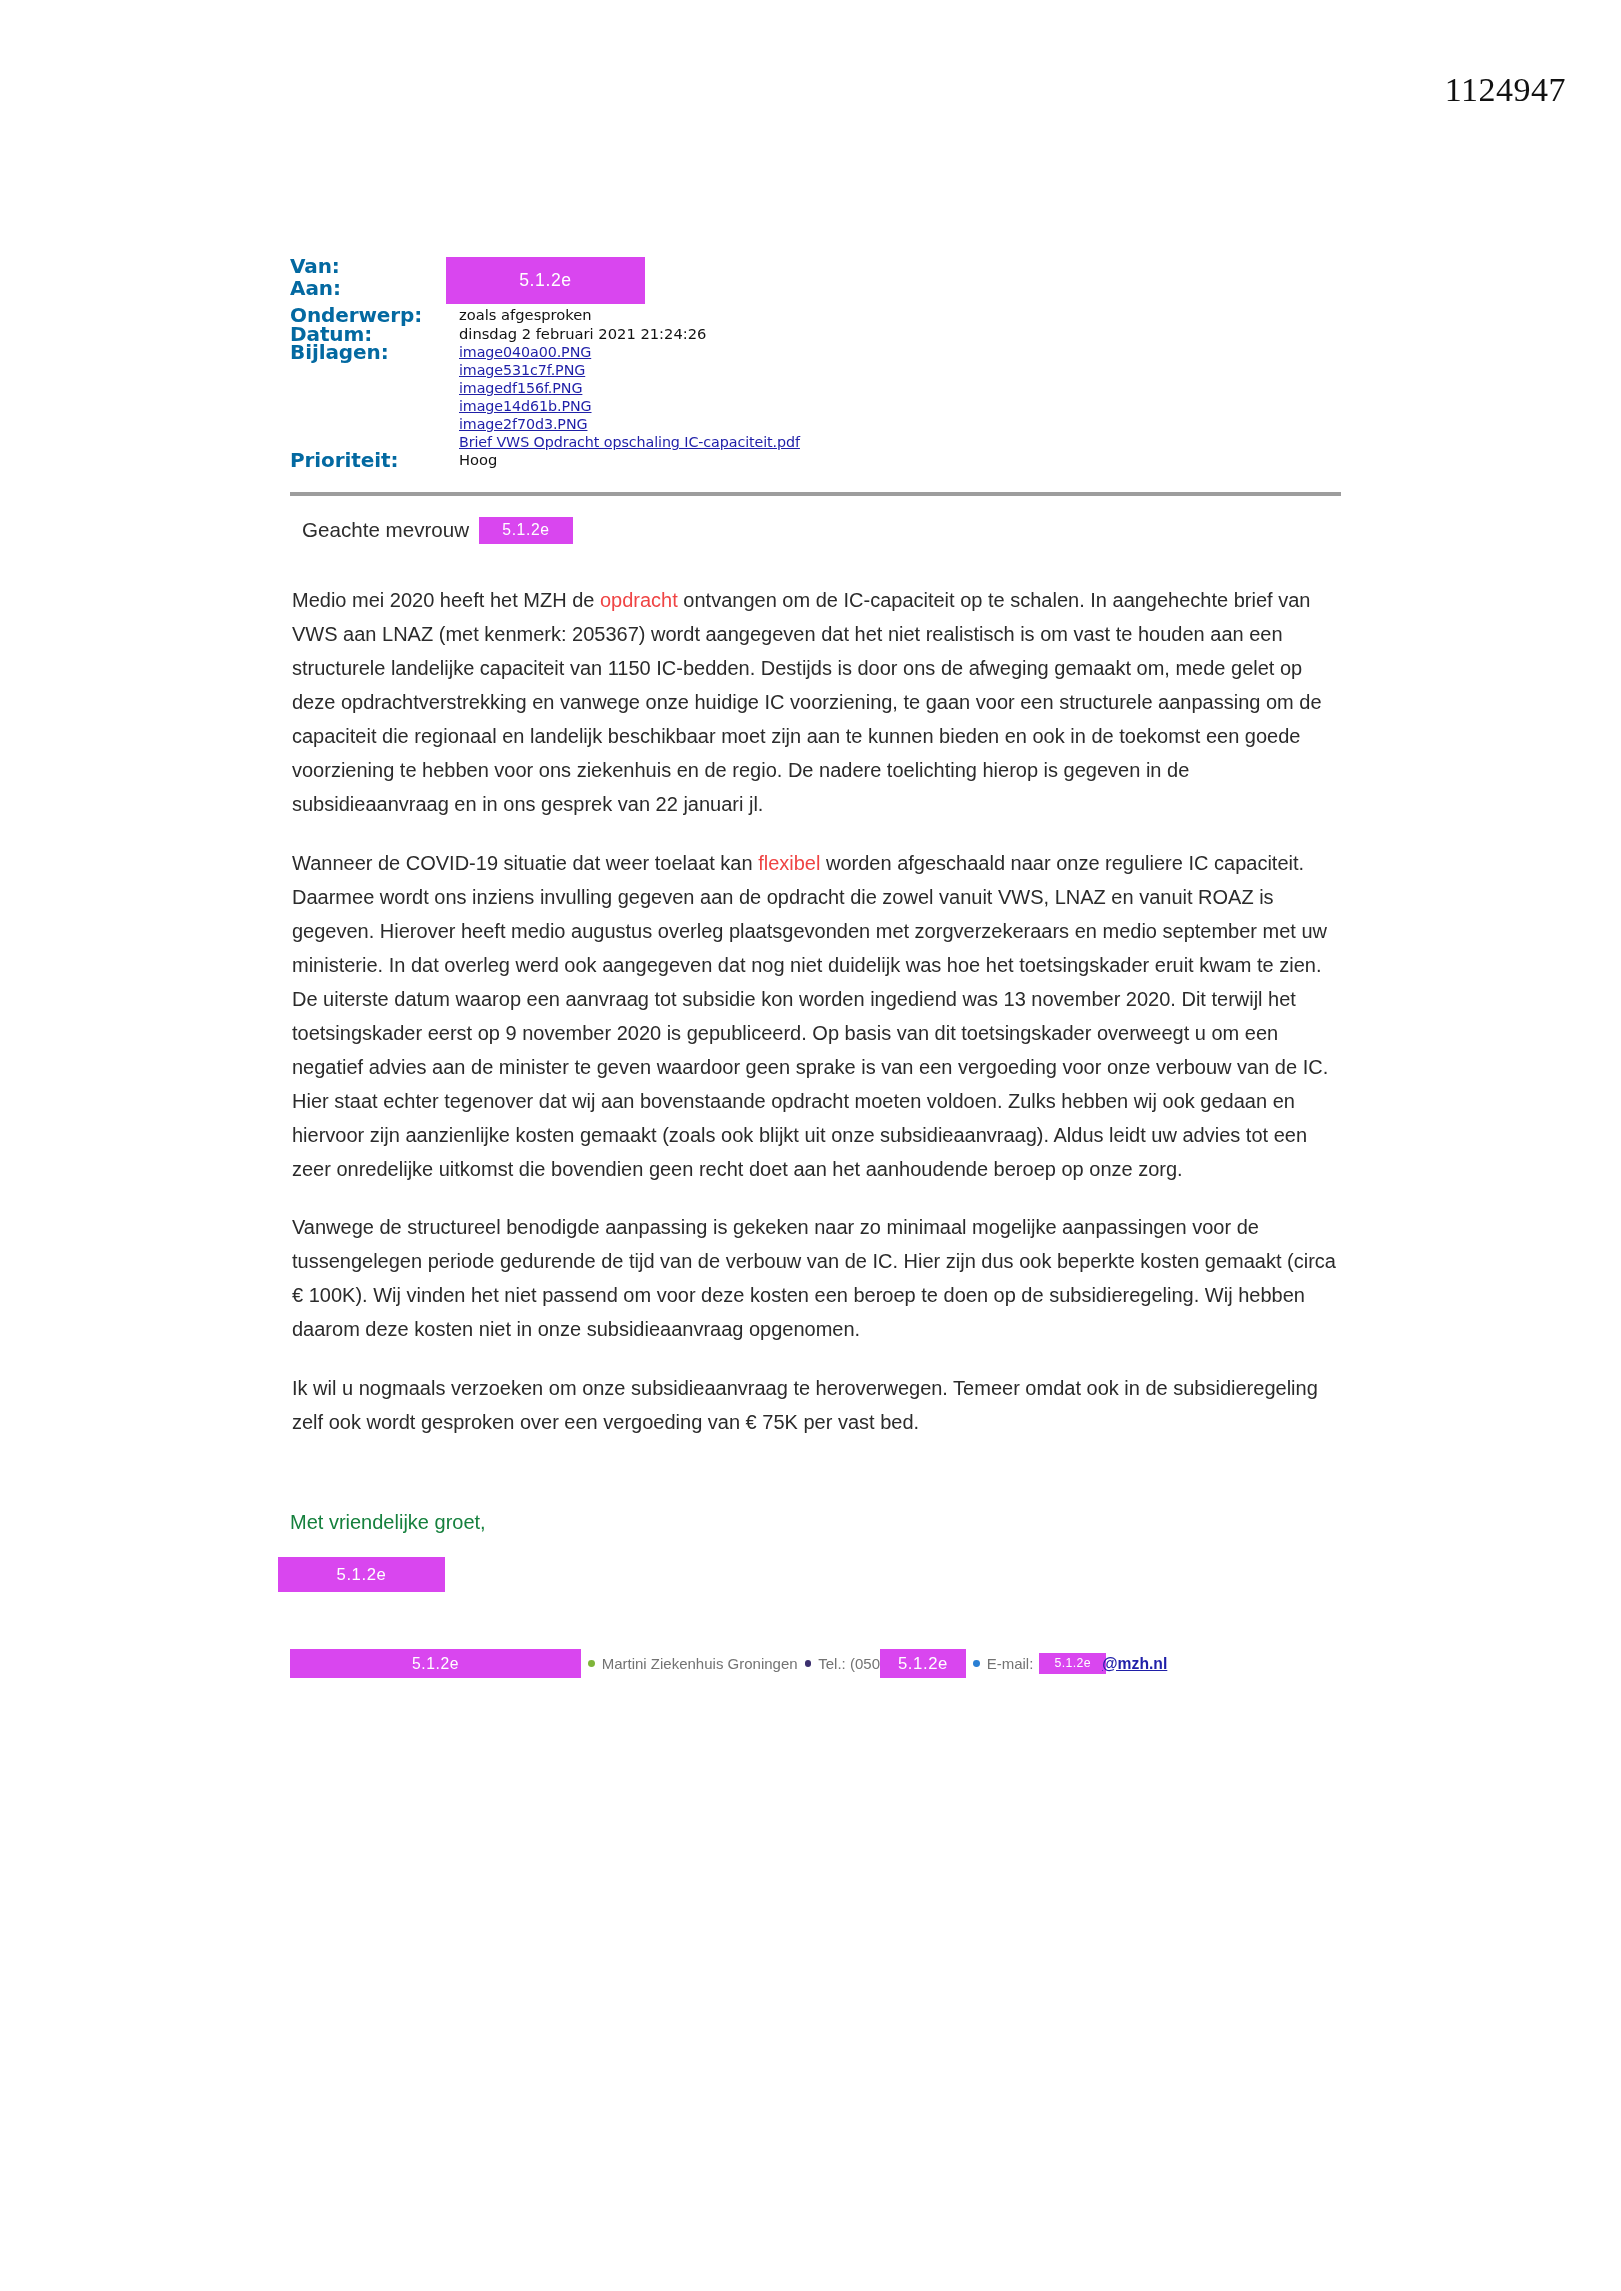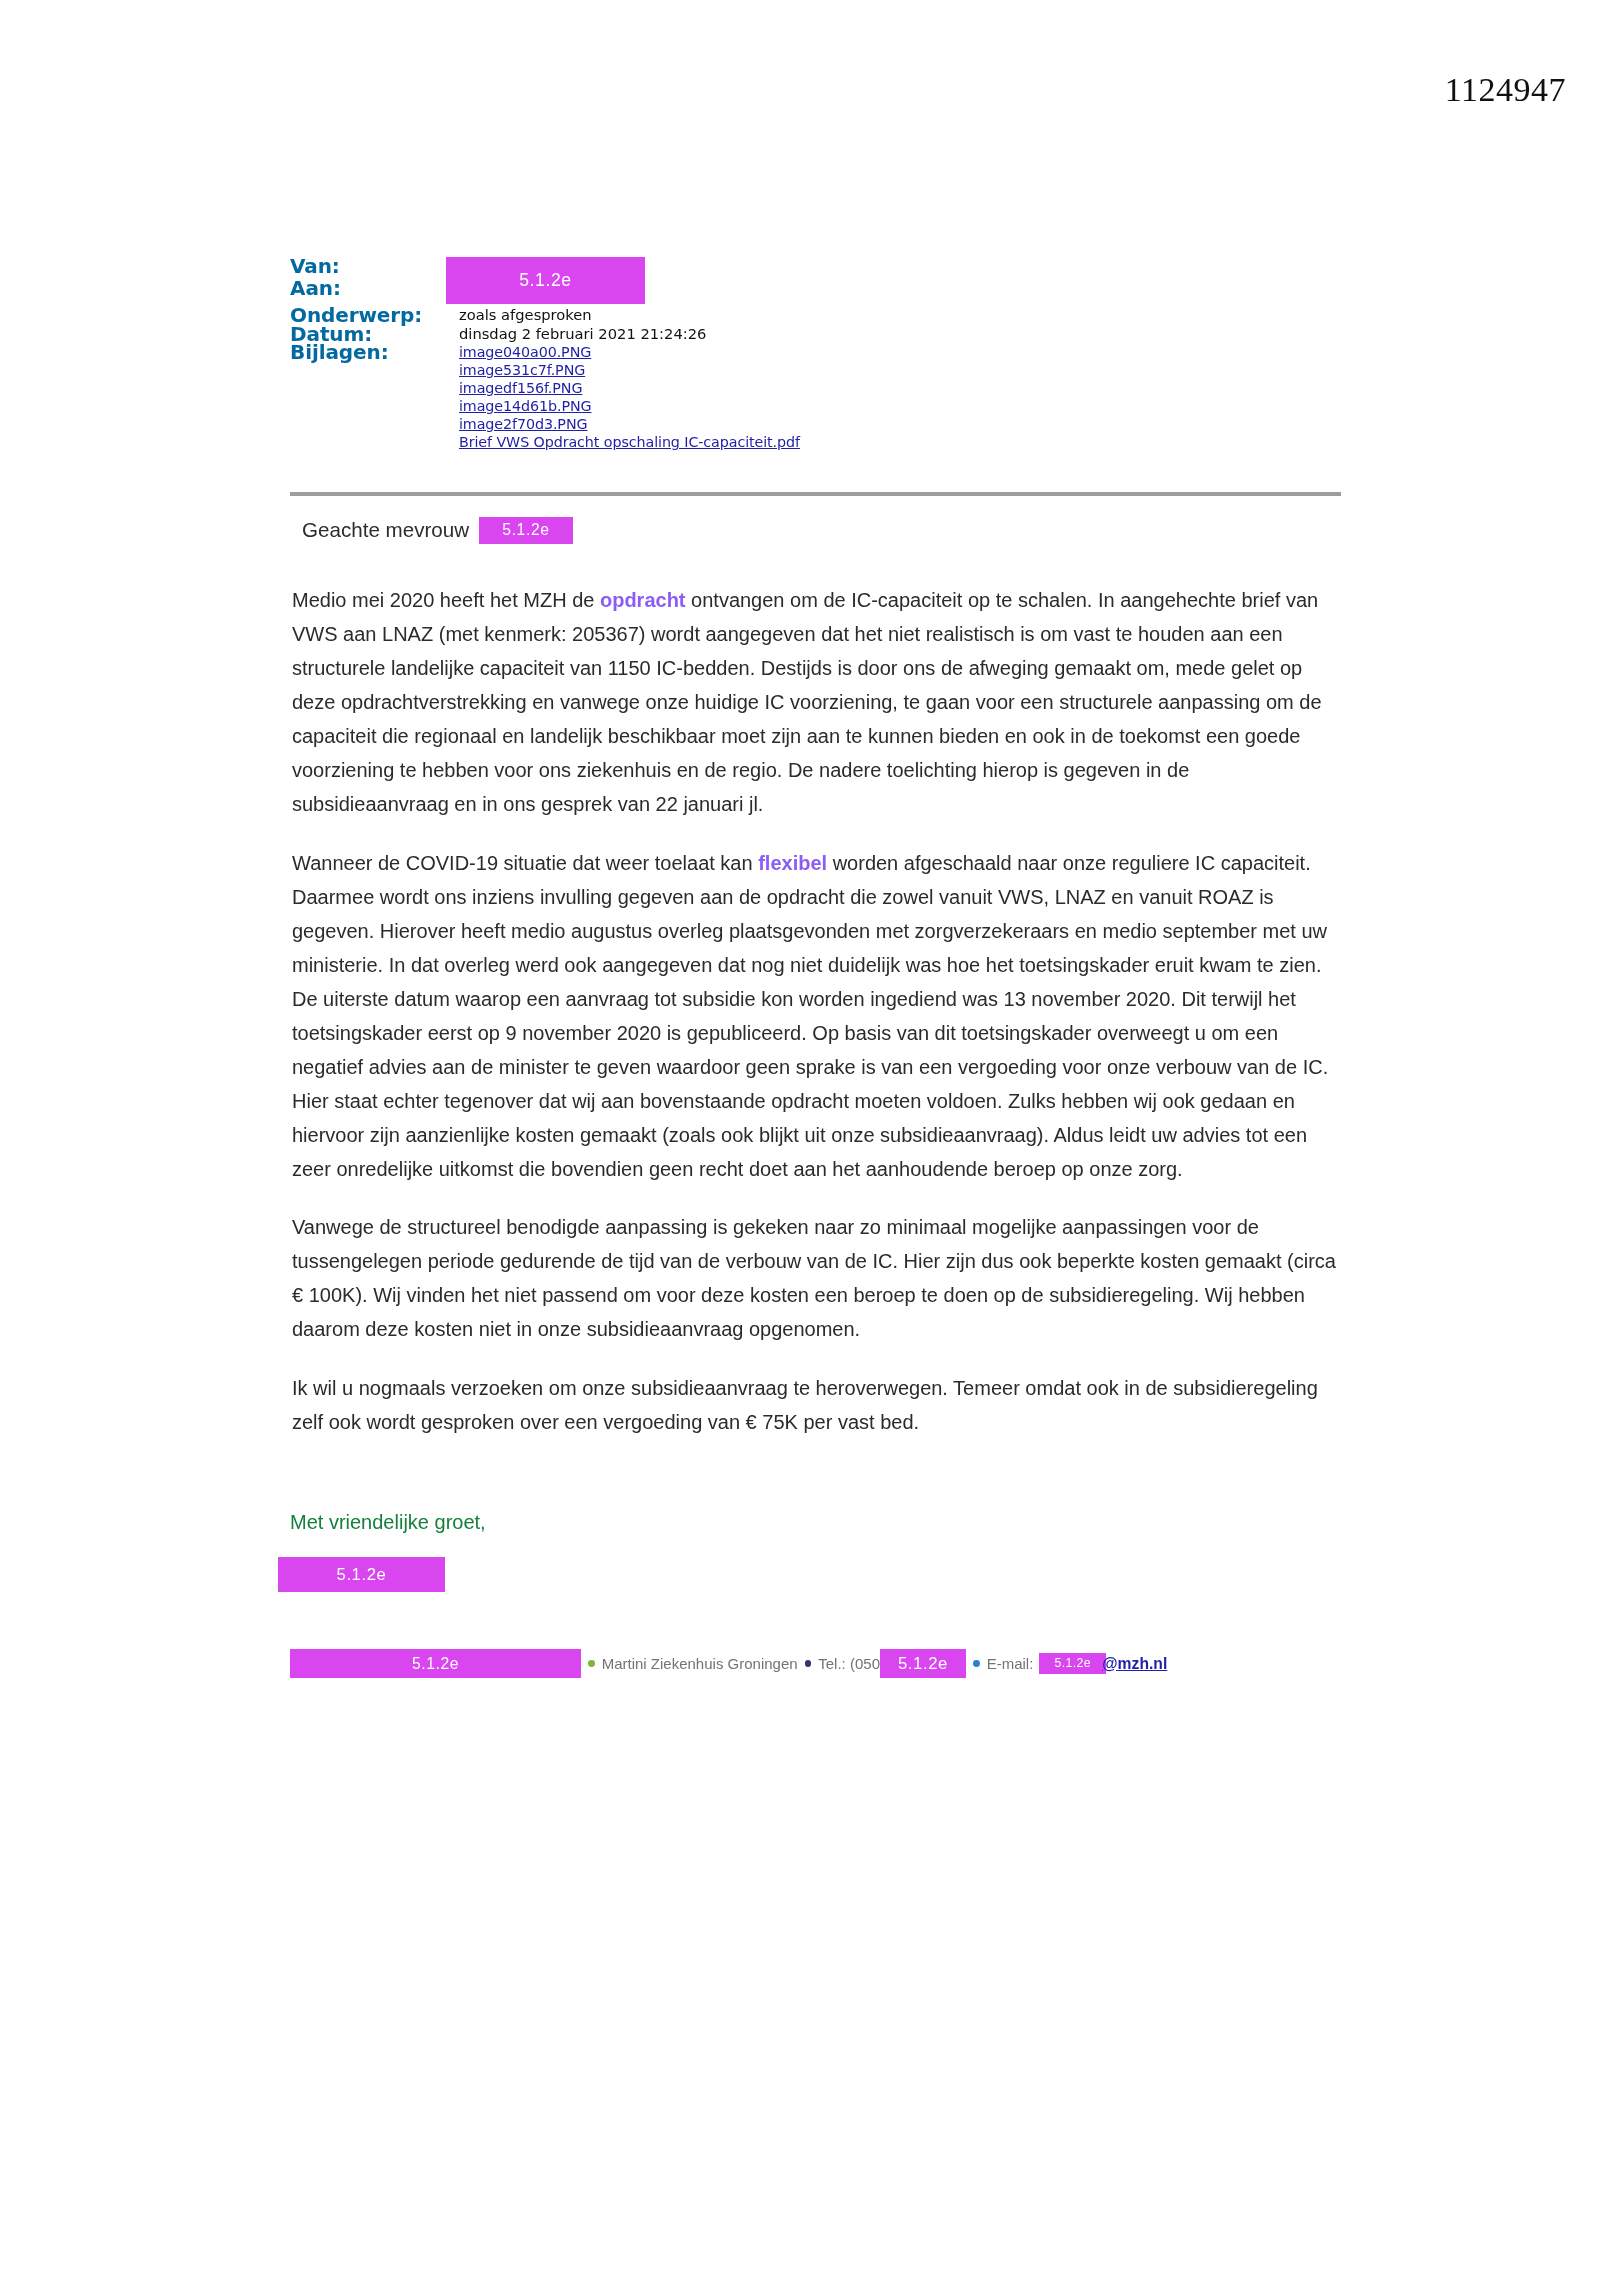--- a/index.html
+++ b/index.html
@@ -135,21 +135,21 @@
     font-family: "Liberation Sans", sans-serif;
     font-size: 20px;
     line-height: 34px;
     color: #2b2b2b;
     text-align: left;
   }
   .body-text p {
     margin: 0 0 24.5px 0;
   }
   .body-text p:last-child { margin-bottom: 16px; }
-  .body-text b { font-weight: bold; color: #8b5cf6; }
+  .body-text b { font-weight: normal; color: #ef4444; }
 
   
   .closing {
     position: absolute;
     left: 290px;
     top: 1511px;
     font-family: "Liberation Sans", sans-serif;
     font-size: 20px;
     color: #15803d;
   }
@@ -249,20 +249,24 @@
       <div class="hdr-value attach-list">
         <a class="attach-link" href="#">image040a00.PNG</a>
         <a class="attach-link" href="#">image531c7f.PNG</a>
         <a class="attach-link" href="#">imagedf156f.PNG</a>
         <a class="attach-link" href="#">image14d61b.PNG</a>
         <a class="attach-link" href="#">image2f70d3.PNG</a>
         <a class="attach-link" href="#">Brief VWS Opdracht opschaling IC-capaciteit.pdf</a>
       </div>
     </div>
 
+    <div class="hdr-row tight">
+      <div class="hdr-label">Prioriteit:</div>
+      <div class="hdr-value">Hoog</div>
+    </div>
   </div>
 
   <div class="redact redact-header">5.1.2e</div>
 
   <div class="hdr-rule"></div>
 
   <div class="greeting">
     <span>Geachte mevrouw</span>
     <span class="redact">5.1.2e</span>
   </div>

